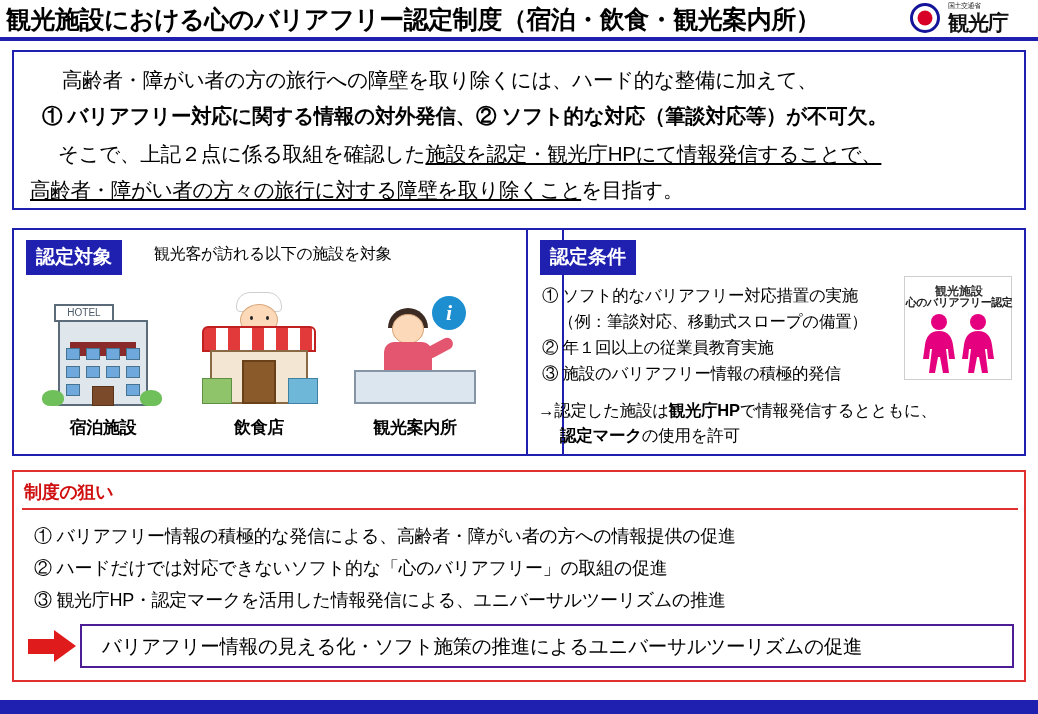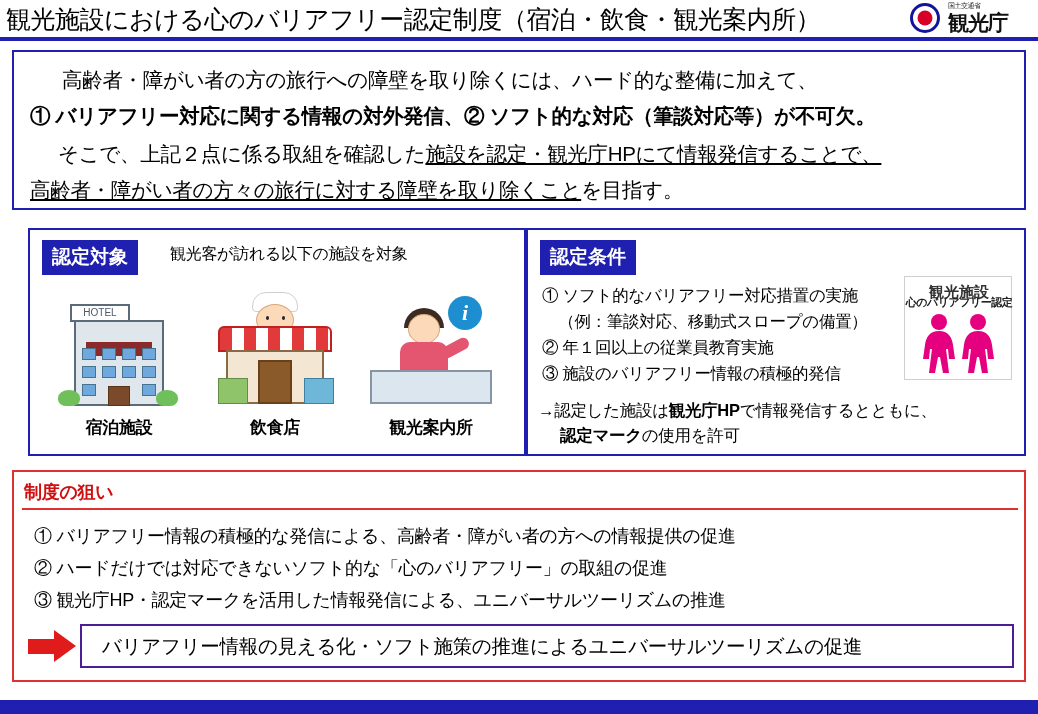--- a/index.html
+++ b/index.html
@@ -20,21 +20,21 @@
   .header {
     position: absolute;
     left: 0; top: 0;
     width: 1038px;
     height: 40px;
   }
   .header-title {
     position: absolute;
     left: 6px; top: 3px;
     font-size: 25px;
-    font-weight: normal;
+    font-weight: bold;
     letter-spacing: -0.5px;
     white-space: nowrap;
   }
   .header-rule {
     position: absolute;
     left: 0; top: 37px;
     width: 1038px;
     height: 4px;
     background: #1f1fb0;
   }
@@ -89,30 +89,30 @@
     border: 2px solid #1f1fb0;
     box-sizing: border-box;
   }
   .lead-line {
     position: absolute;
     font-size: 20.5px;
     letter-spacing: -0.3px;
     white-space: nowrap;
   }
   .lead-l1 { left: 48px; top: 14px; }
-  .lead-l2 { left: 16px; top: 50px; font-weight: bold; }
+  .lead-l2 { left: 28px; top: 50px; font-weight: bold; }
   .lead-l3 { left: 44px; top: 88px; }
   .lead-l4 { left: 16px; top: 124px; }
   .u { text-decoration: underline; text-underline-offset: 2px; }
 
   
   .target-box {
     position: absolute;
-    left: 28px; top: 228px;
-    width: 498px;
+    left: 12px; top: 228px;
+    width: 552px;
     height: 228px;
     border: 2px solid #1f1fb0;
     box-sizing: border-box;
   }
   .tag-blue {
     position: absolute;
     background: #1f1fb0;
     color: #fff;
     font-size: 19px;
     font-weight: bold;
@@ -351,21 +351,21 @@
     width: 108px;
     height: 104px;
     border: 1px solid #cfcfcf;
     background: #ffffff;
     box-sizing: border-box;
   }
   .mark-t1 {
     position: absolute; left: 0; top: 6px;
     width: 108px;
     text-align: center;
-    font-size: 15px;
+    font-size: 12px;
     font-weight: bold;
     color: #333;
   }
   .mark-t2 {
     position: absolute; left: 0; top: 18px;
     width: 108px;
     text-align: center;
     font-size: 11px;
     font-weight: bold;
     color: #222;

